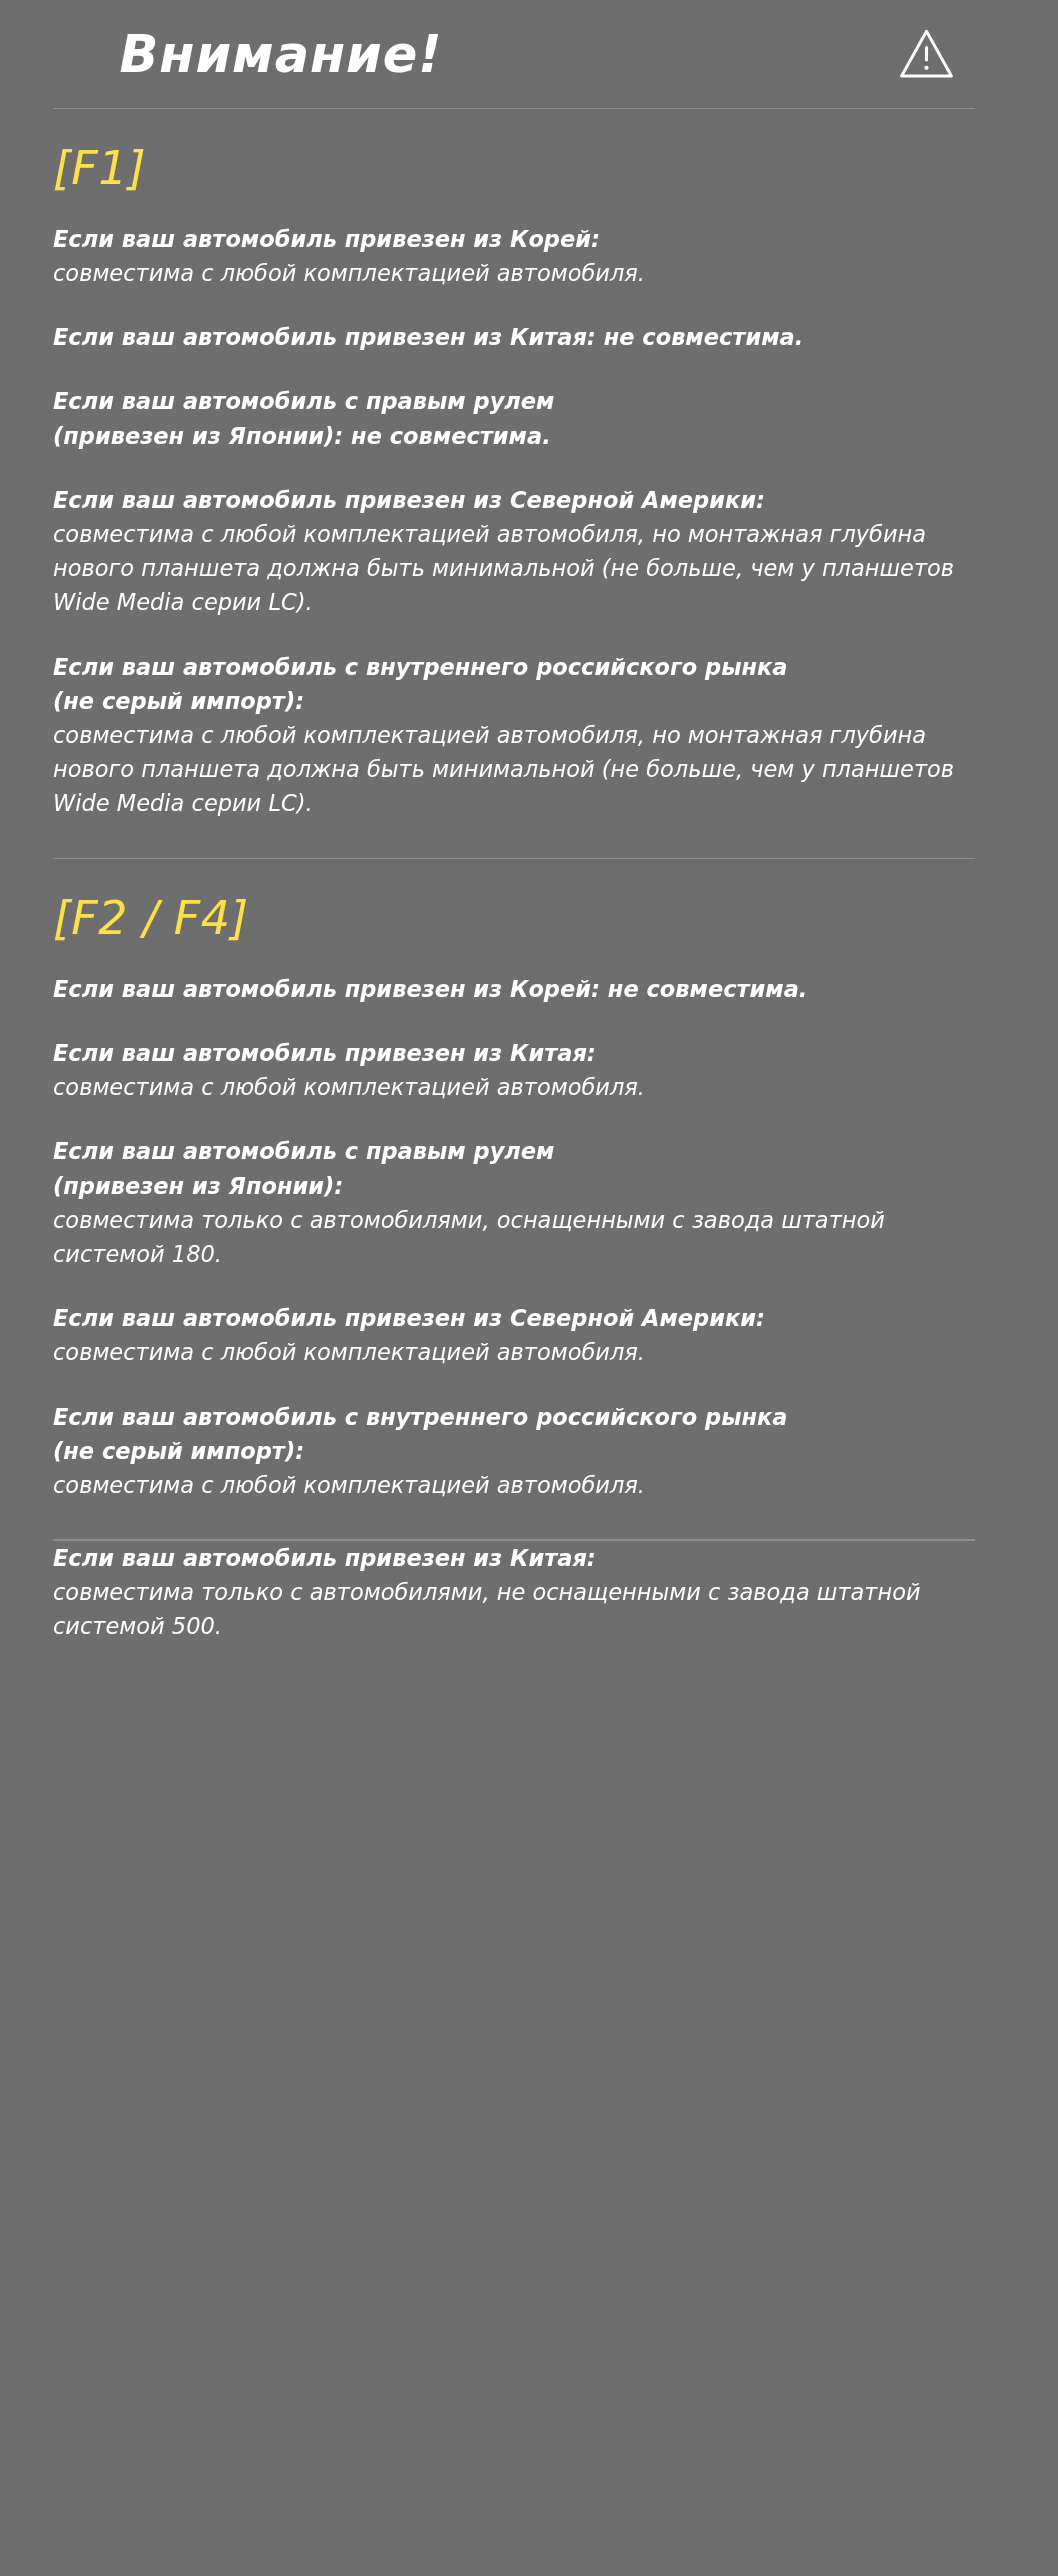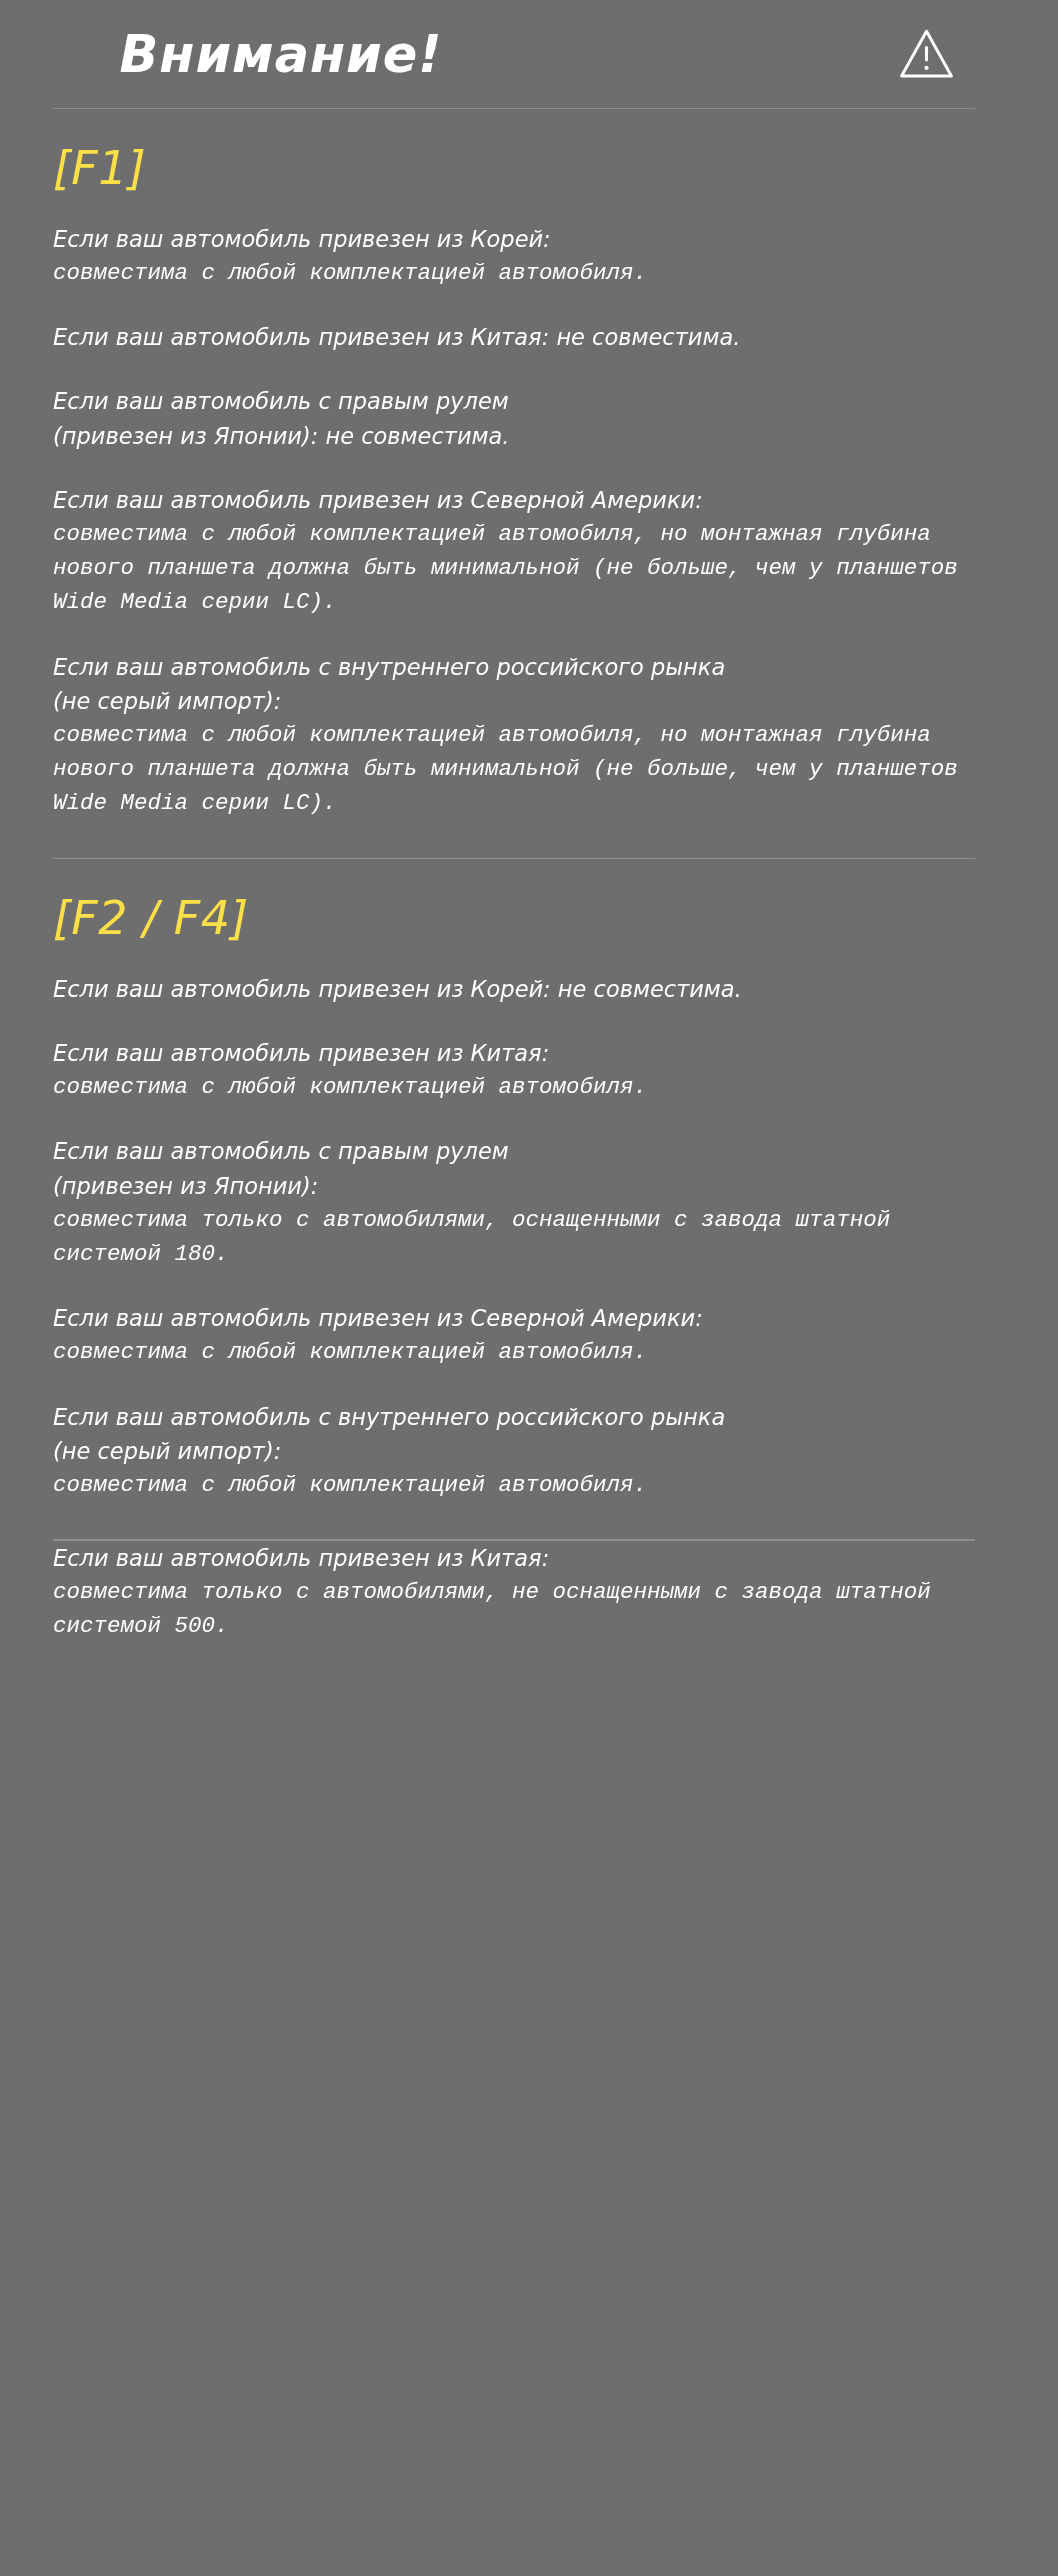--- a/index.html
+++ b/index.html
@@ -69,29 +69,28 @@
     margin: 0 0 30px 0;
   }
   .block p {
     margin: 0;
     font-size: 22.5px;
     font-style: italic;
     line-height: 1.52;
     color: #ffffff;
   }
   .lead {
-    font-weight: normal;
+    font-weight: bold;
     margin-top: 40px;
   }
   .inline-answer {
-    font-weight: normal;
+    font-weight: bold;
   }
   .ans {
     font-weight: normal;
-    font-family: Liberation Mono, monospace;
   }
 </style>
 </head>
 <body>
 
 <div class="page">
 
   <div class="header">
     <div class="header-title">Внимание!</div>
     <div class="warn-icon">

